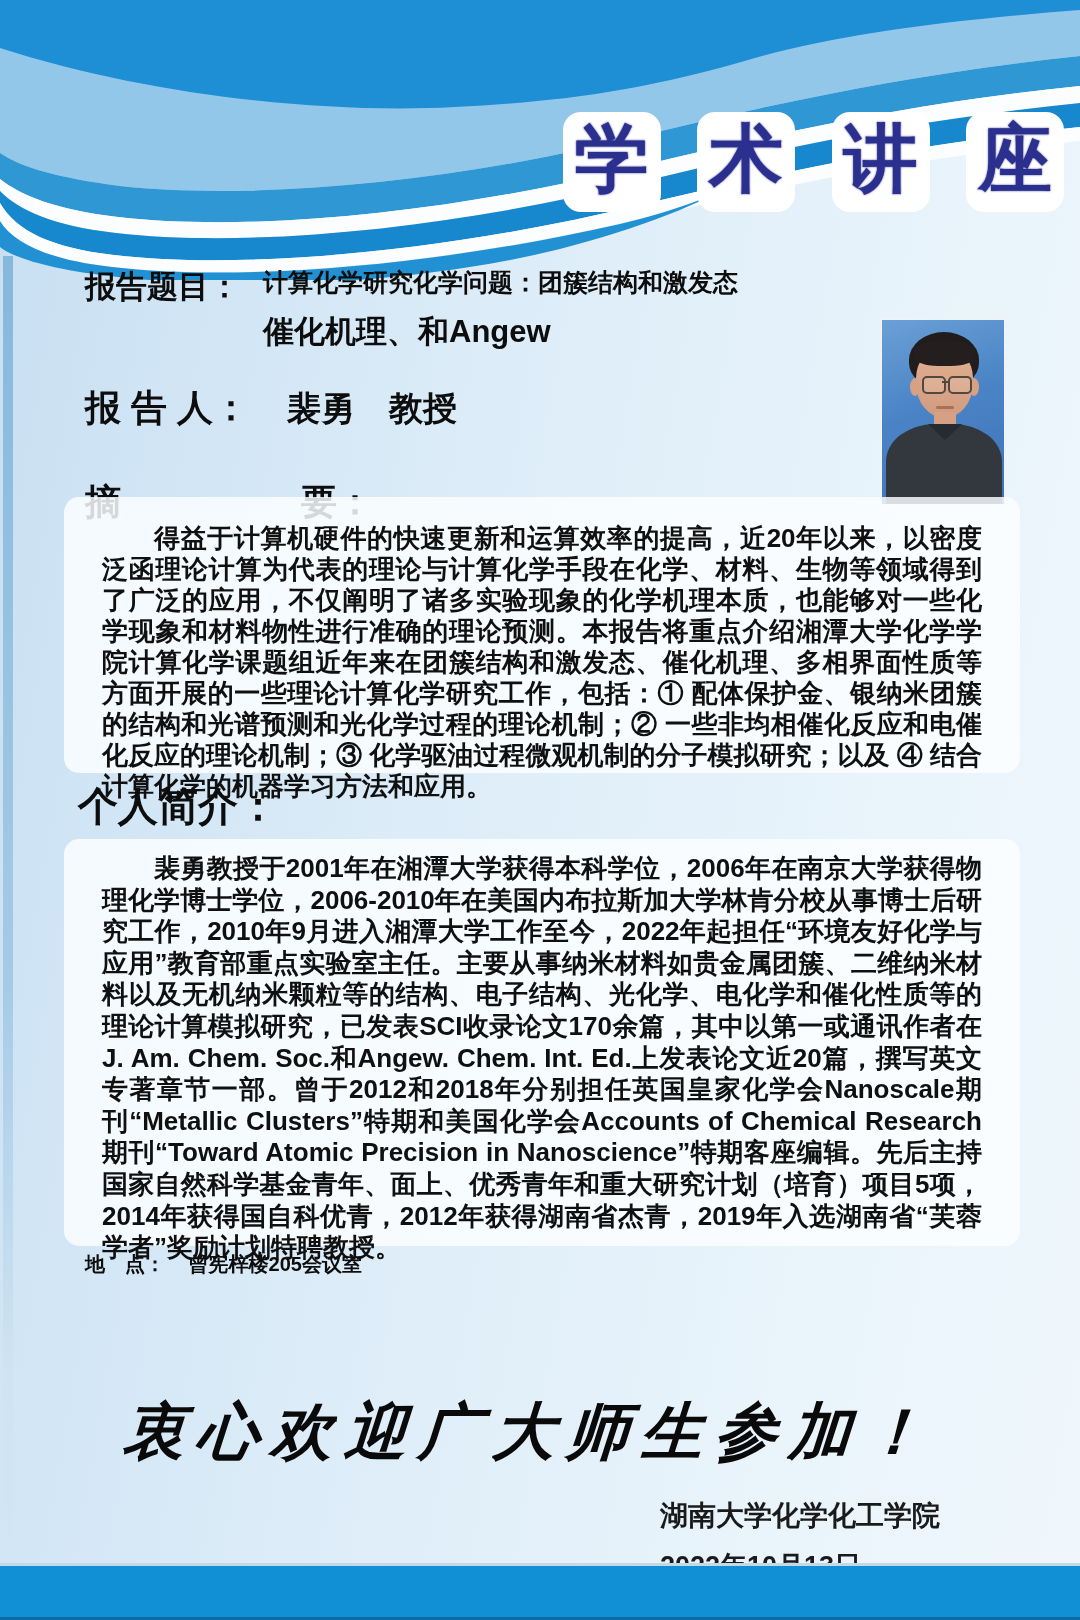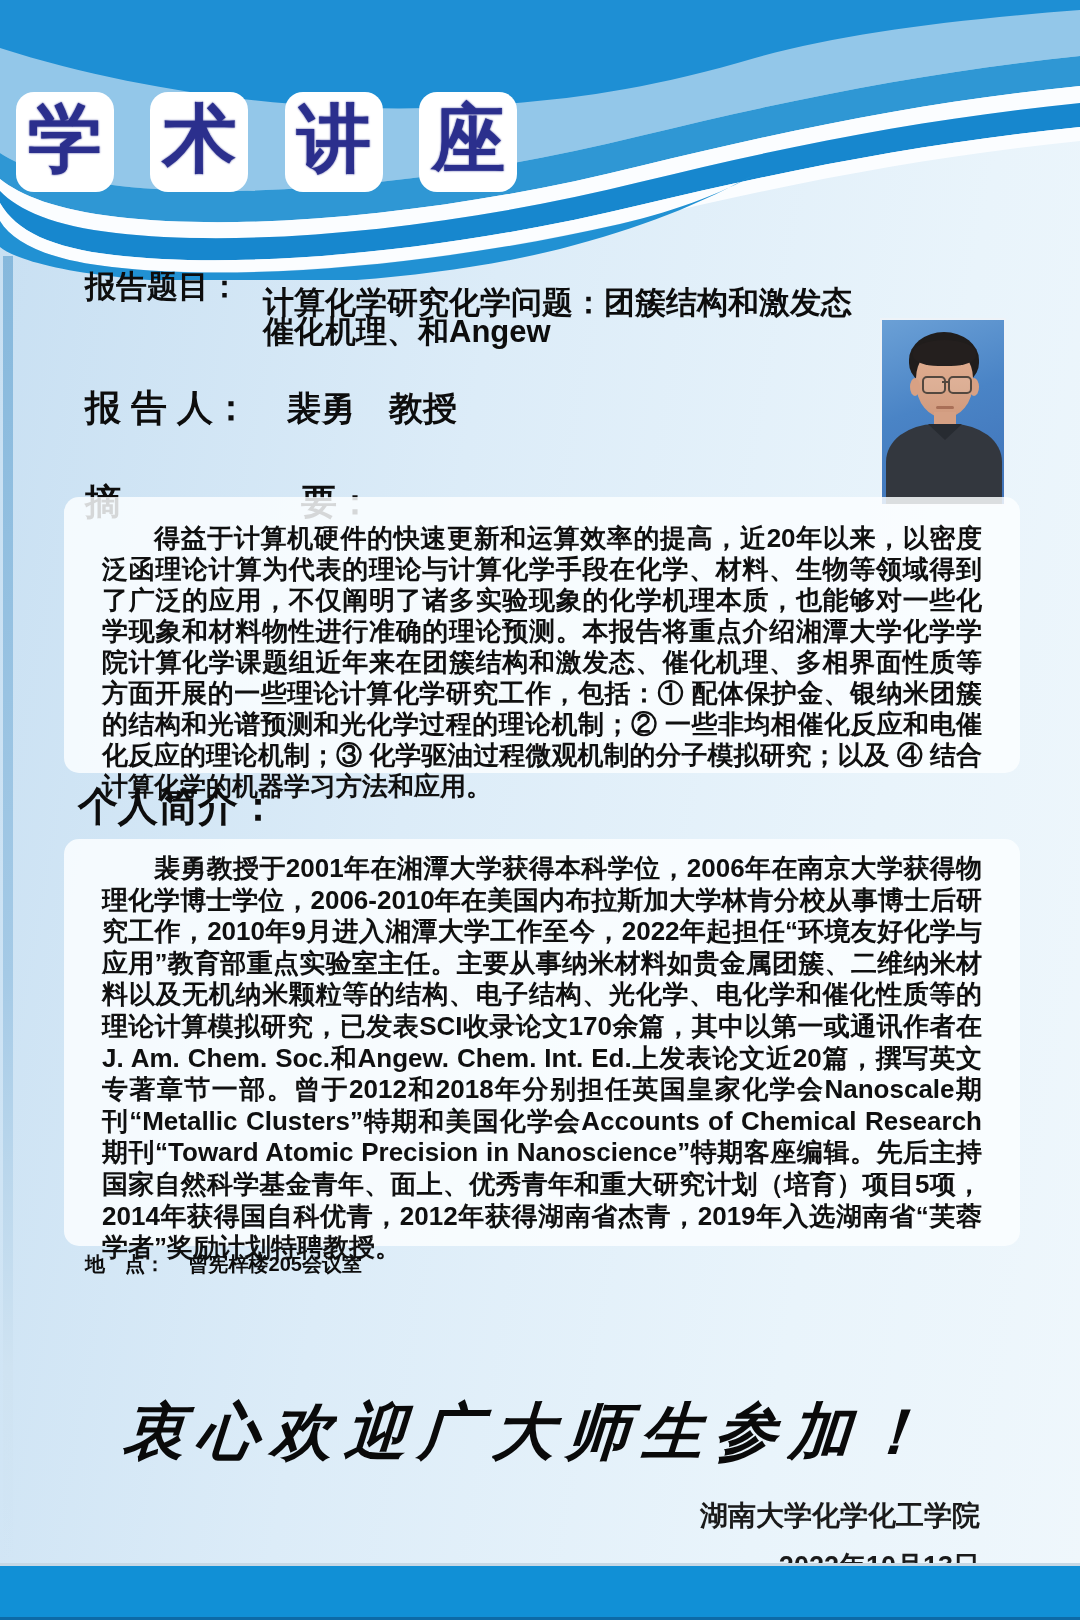--- a/index.html
+++ b/index.html
@@ -4,47 +4,47 @@
 <style>
   html,body{margin:0;padding:0;background:#9aa7b0;}
   .poster{
     position:relative;width:1080px;height:1620px;margin:0 auto;overflow:hidden;
     background:linear-gradient(100deg,#c7dff2 0%,#dcecf8 40%,#e9f4fb 75%,#eff7fc 100%);
     font-family:"Liberation Sans",sans-serif;color:#0d0d0d;
   }
   .waves{position:absolute;left:0;top:0;width:1080px;height:280px;display:block;}
   .left-strip{position:absolute;left:3px;top:256px;width:10px;height:1307px;
     background:linear-gradient(#86b8dc 0%,#a5cae6 55%,#cfe3f2 85%,rgba(207,227,242,0));}
-  .main-title{position:absolute;left:0;top:92px;width:1080px;text-align:left;white-space:nowrap;}
+  .main-title{position:absolute;left:0;top:112px;width:1080px;text-align:right;white-space:nowrap;}
   .tchar{display:inline-block;background:#ffffff;color:#2b2f8d;font-weight:900;
     font-size:74px;line-height:1;padding:10px 12px 16px;border-radius:18px;margin:0 16px;
     text-shadow:0 0 2px #2b2f8d;}
   .lab{font-weight:700;}
   .row{position:absolute;left:85px;white-space:nowrap;}
   .row-topic{top:266px;font-size:31px;font-weight:800;}
-  .topic-line1{position:absolute;left:263px;top:282px;font-size:31px;font-weight:800;}
+  .topic-line1{position:absolute;left:263px;top:266px;font-size:25px;font-weight:800;}
   .topic-line2{position:absolute;left:263px;top:311px;font-size:31px;font-weight:800;}
   .row-speaker{top:384px;font-size:36px;}
   .row-speaker .val{font-size:34px;font-weight:700;margin-left:28px;}
   .row-abstract-label{top:446px;font-size:36px;margin-top:32px;}
   .panel{position:absolute;left:64px;width:956px;background:rgba(252,254,255,.84);
     border-radius:15px;box-sizing:border-box;}
   .panel p{margin:12px;text-indent:2em;text-align:justify;font-weight:600;color:#101010;}
   .abstract-panel{top:497px;height:276px;padding:14px 26px;}
   .abstract-panel p{font-size:26px;line-height:31px;}
   .bio-heading{position:absolute;left:78px;top:779px;font-size:40px;font-weight:800;}
   .bio-panel{top:839px;height:407px;padding:2px 26px;}
   .bio-panel p{font-size:26px;line-height:31.6px;}
   .row-loc{top:1251px;font-size:20px;font-weight:800;}
   .row-time{top:1352px;font-size:30px;font-weight:800;}
   .row-loc .val,.row-time .val{margin-left:18px;}
   .welcome{position:absolute;left:0;top:1390px;width:1060px;text-align:center;
     font-family:"DejaVu Serif",serif;font-style:italic;font-weight:900;font-size:62px;
     letter-spacing:12px;transform:skewX(-4deg);color:#0a0a0a;}
-  .signature{position:absolute;left:660px;top:1497px;width:320px;text-align:right;}
+  .signature{position:absolute;left:660px;top:1497px;width:320px;text-align:left;}
   .signature .org{font-size:28px;font-weight:600;color:#1a1a1a;}
   .signature .date{font-size:27px;font-weight:600;color:#1a1a1a;margin-top:13px;}
   .bottom-bar{position:absolute;left:0;top:1563px;width:1080px;height:57px;background:#1190d6;
     border-top:3px solid #c6d8e5;box-shadow:inset 0 -6px 0 #0d6aa6;}
   
   .photo{position:absolute;left:880px;top:318px;width:126px;height:188px;overflow:hidden;
     background:linear-gradient(160deg,#6ba0d6 0%,#4a84c6 45%,#3f72b8 100%);
     border:2px solid #eef3f8;box-sizing:border-box;}
   .photo div{position:absolute;}
   .p-hair{left:27px;top:12px;width:70px;height:56px;background:#201d1c;border-radius:50% 50% 45% 45%;}

